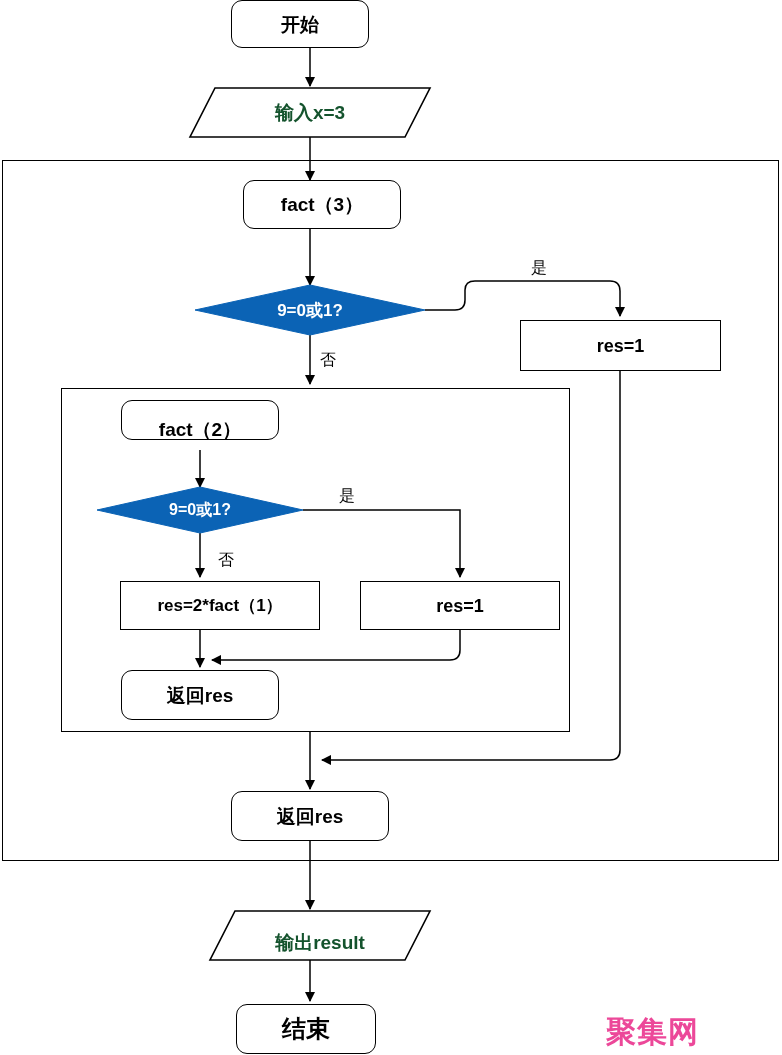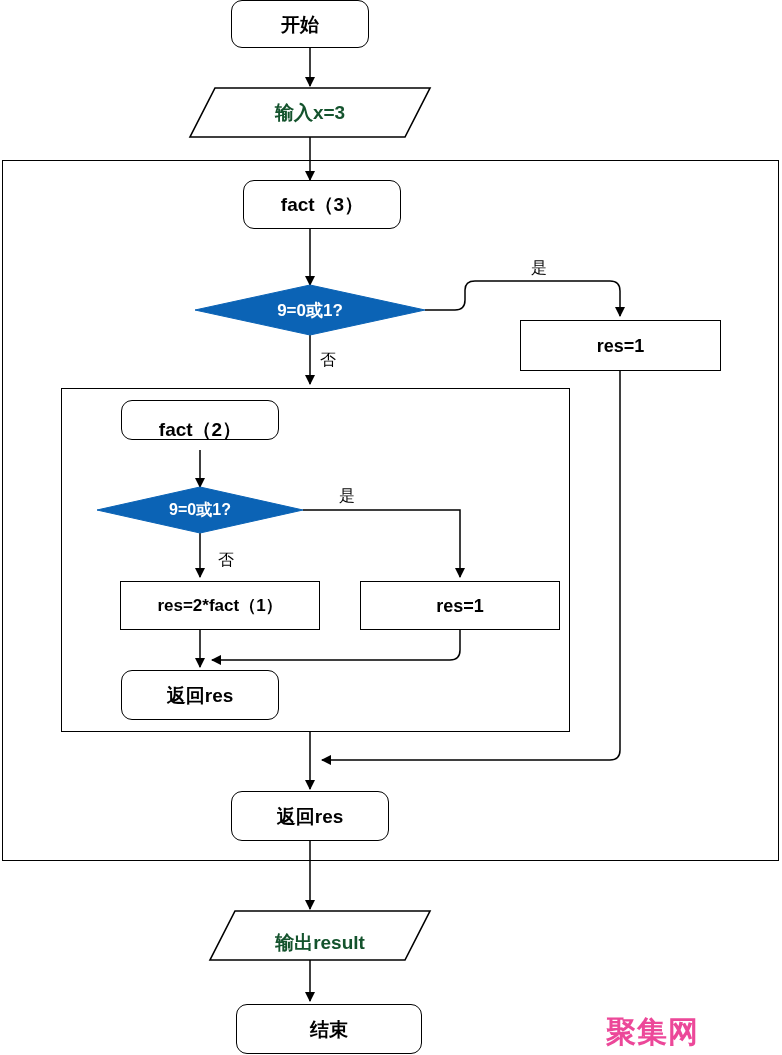--- a/index.html
+++ b/index.html
@@ -198,21 +198,21 @@
   </div>
 
   <div class="node rounded-rect" style="left:231px; top:791px; width:158px; height:50px; font-size:19px;">
     <span class="node-label">返回res</span>
   </div>
 
   <div class="para-wrap" style="left:210px; top:911px; width:220px; height:64px;">
     <span class="para-text" style="font-size:19px;">输出result</span>
   </div>
 
-  <div class="node rounded-rect" style="left:236px; top:1004px; width:186px; height:50px; font-size:19px;">
+  <div class="node rounded-rect" style="left:236px; top:1004px; width:140px; height:50px; font-size:24px;">
     <span class="node-label">结束</span>
   </div>
 
   <span class="edge-label" style="left:531px; top:258px; font-size:16px;">是</span>
   <span class="edge-label" style="left:320px; top:350px; font-size:16px;">否</span>
   <span class="edge-label" style="left:339px; top:486px; font-size:16px;">是</span>
   <span class="edge-label" style="left:218px; top:550px; font-size:16px;">否</span>
 
   <span class="watermark" style="left:606px; top:1012px; font-size:30px; color:#ec4899;">聚集网</span>
 

